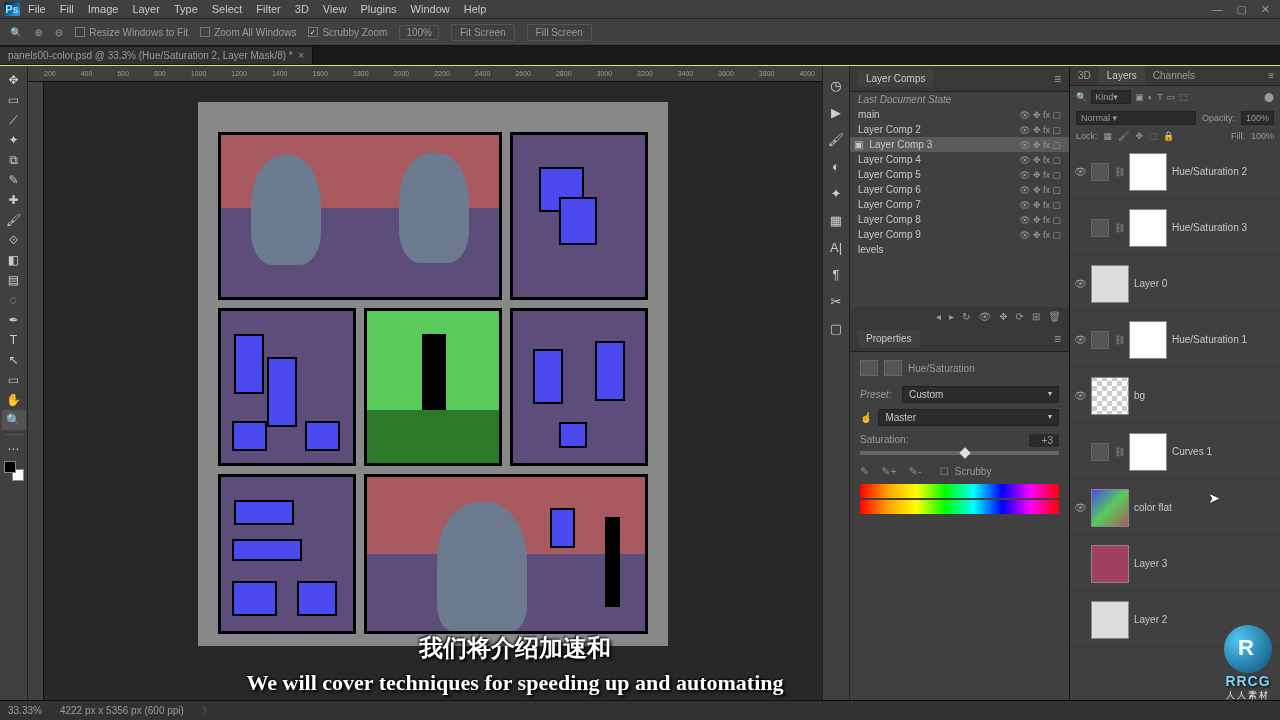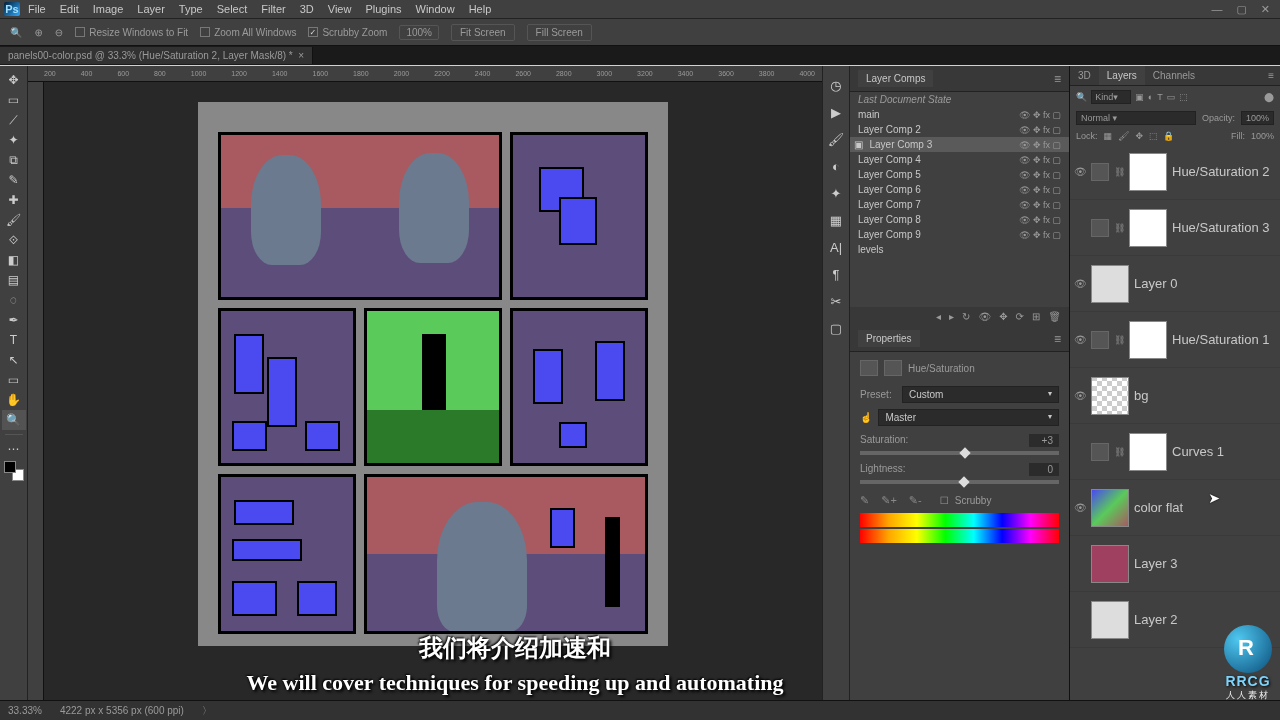--- a/index.html
+++ b/index.html
@@ -89,21 +89,21 @@
   .comps .row .icons { margin-left:auto; display:flex; gap:4px; color:var(--text-dim); font-size:9px;}
   .comps .spacer { height:50px; background:var(--bg-med);}
   .comps .footer { display:flex; gap:8px; justify-content:flex-end; padding:4px 8px; background:#383838; color:var(--text-dim); font-size:10px;}
   
   
   .props { flex:1; display:flex; flex-direction:column;}
   .props .body { background:var(--bg-med); padding:8px 10px; font-size:10px; color:var(--text-dim); flex:1;}
   .props .hslabel { display:flex; align-items:center; gap:6px; margin-bottom:10px;}
   .props .hslabel .icon { width:18px; height:16px; background:#555; border:1px solid #666; }
   .props .selrow { display:flex; align-items:center; gap:6px; margin-bottom:6px;}
-  .props .selrow .lbl { width:36px;}
+  .props .selrow .lbl { width:36px;font-style:italic;}
   .props .selrow .val { flex:1; background:#2b2b2b; border:1px solid #222; padding:2px 6px; color:var(--text); display:flex;}
   .props .selrow .val .chev { margin-left:auto; font-size:8px;}
   .props .slider-row { margin:8px 0 2px;}
   .props .slider-row .top { display:flex; justify-content:space-between;}
   .props .slider-row .num { background:#2b2b2b; padding:1px 6px; min-width:30px; text-align:right;}
   .props .track { height:4px; background:#666; position:relative; margin:4px 0;}
   .props .track.hue { background:linear-gradient(90deg,red,yellow,lime,cyan,blue,magenta,red); }
   .props .thumb { width:8px; height:8px; background:#ddd; position:absolute; top:-2px; transform:rotate(45deg);}
   .props .colorize { display:flex; align-items:center; gap:6px; margin-top:10px;}
   .props .pickers { display:flex; gap:12px; color:#888; font-size:11px;}
@@ -119,21 +119,21 @@
   .layers-col .blend { padding:3px 6px; background:var(--bg-med); display:flex; align-items:center; gap:6px; font-size:9px; color:var(--text-dim);}
   .layers-col .blend .sel { background:#2b2b2b; border:1px solid #222; padding:1px 4px; }
   .layers-col .lock { padding:3px 6px; background:var(--bg-med); display:flex; align-items:flex-start; gap:6px; font-size:9px; color:var(--text-dim);}
   .layers-col .layers-body { flex:1; background:var(--bg-med); overflow:auto;}
   .layer-row { display:flex; align-items:center; padding:4px 4px; gap:5px; border-bottom:1px solid #3a3a3a; min-height:56px;}
   .layer-row .eye { width:12px; color:var(--text-dim); font-size:10px; text-align:center;}
   .layer-row .adj-icon { width:18px; height:18px; background:#555; border:1px solid #666; }
   .layer-row .link { width:10px; font-size:9px; color:var(--text-dim);}
   .layer-row .mask { width:38px; height:38px; background:#fff; border:1px solid #888;}
   .layer-row .mask.img { background:#ddd; }
-  .layer-row .name { font-size:13px; color:var(--text);}
+  .layer-row .name { font-size:10px; color:var(--text);}
 
   
   .statusbar { height:20px; background:var(--bg-dark); border-top:1px solid #111; display:flex; align-items:center; padding:0 8px; font-size:10px; color:var(--text-dim); gap:18px;}
   
   
   .subtitle-cn { position:absolute; bottom:56px; left:0; right:250px; text-align:center; font-size:24px; font-weight:bold; color:#fff; text-shadow:2px 2px 3px #000, -1px -1px 2px #000; pointer-events:none; }
   .subtitle-en { position:absolute; bottom:24px; left:0; right:250px; text-align:center; font-size:22px; font-weight:600; color:#fff; text-shadow:2px 2px 3px #000, -1px -1px 2px #000; font-family:Georgia,serif; pointer-events:none;}
   
   
   .wm-logo { position:absolute; right:8px; bottom:18px; pointer-events:none; text-align:center;}
@@ -144,21 +144,21 @@
   
   
   .cursor { position:absolute; right:60px; top:490px; font-size:14px; color:#fff; text-shadow:0 0 2px #000; pointer-events:none;}
 </style>
 </head>
 <body>
 
 <div class="menubar">
   <div class="logo">Ps</div>
   <span class="menu">File</span>
-  <span class="menu">Edit</span>
+  <span class="menu">Fill</span>
   <span class="menu">Image</span>
   <span class="menu">Layer</span>
   <span class="menu">Type</span>
   <span class="menu">Select</span>
   <span class="menu">Filter</span>
   <span class="menu">3D</span>
   <span class="menu">View</span>
   <span class="menu">Plugins</span>
   <span class="menu">Window</span>
   <span class="menu">Help</span>
@@ -394,29 +394,20 @@
         </div>
         <div class="slider-row">
           <div class="top">
               <span>Saturation:</span>
               <span class="num">+3</span>
             </div>
           <div class="track">
               <div class="thumb" style="left:51%;"></div>
             </div>
         </div>
-        <div class="slider-row">
-          <div class="top">
-              <span>Lightness:</span>
-              <span class="num">0</span>
-            </div>
-          <div class="track">
-              <div class="thumb" style="left:50%;"></div>
-            </div>
-        </div>
         <div class="colorize">
           <div class="pickers">
             <span>✎</span>
             <span>✎+</span>
             <span>✎-</span>
           </div>
           <span style="margin-left:12px;">☐</span>
           <span>Scrubby</span>
         </div>
         <div class="rainbow"></div>

